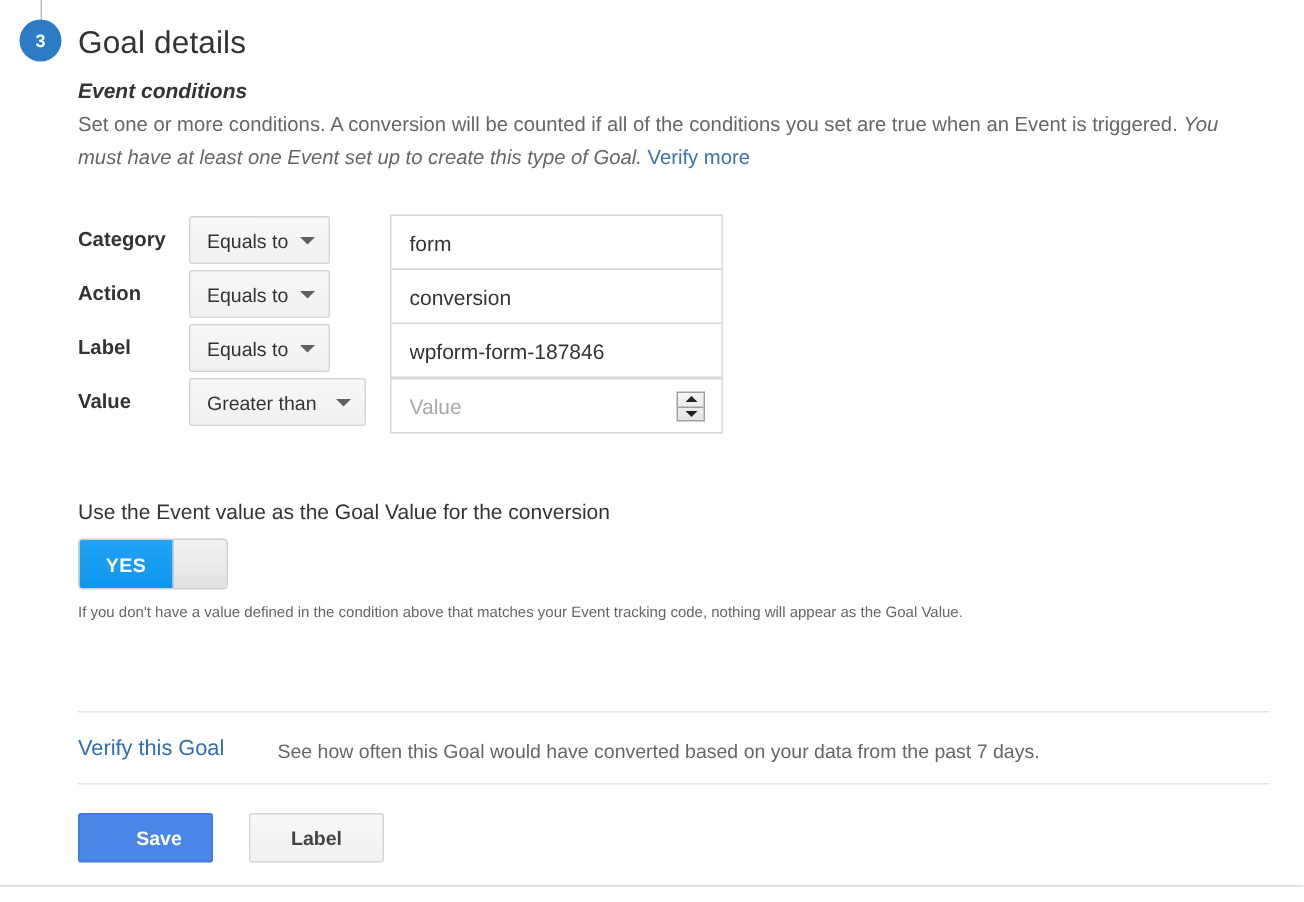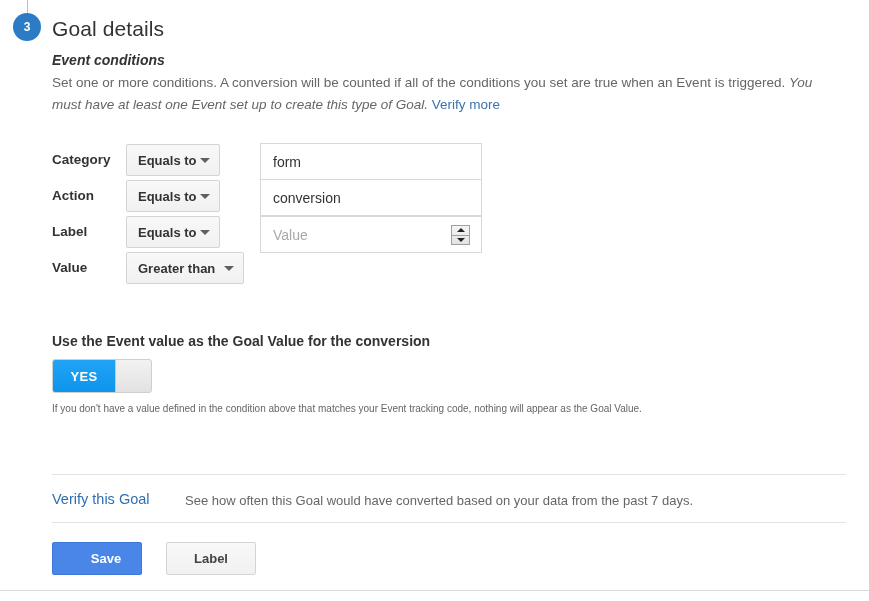--- a/index.html
+++ b/index.html
@@ -108,21 +108,21 @@
     top: 1px;
     height: 32px;
     box-sizing: border-box;
     background: linear-gradient(to bottom, #f8f8f8 0%, #f1f1f1 100%);
     border: 1px solid #d4d4d4;
     border-radius: 2px;
     display: flex;
     align-items: center;
     padding: 0 9px 0 11px;
     font-size: 13px;
-    font-weight: bold;
+    font-weight: normal;
     color: #333333;
     cursor: pointer;
     white-space: nowrap;
   }
   .select-box.w-narrow { width: 94px; }
   .select-box.w-wide   { width: 118px; }
 
   .select-caret {
     margin-left: auto;
     width: 0;
@@ -192,21 +192,21 @@
     border-right: 4px solid transparent;
     border-top: 4px solid #222222;
   }
 
   
   .toggle-title {
     position: absolute;
     left: 52px;
     top: 333px;
     font-size: 14px;
-    font-weight: bold;
+    font-weight: normal;
     color: #333333;
     text-align: center;
   }
   .toggle {
     position: absolute;
     left: 52px;
     top: 359px;
     width: 100px;
     height: 34px;
     box-sizing: border-box;
@@ -355,20 +355,21 @@
     <div class="cond-label">Value</div>
     <div class="select-box w-wide">
       <span>Greater than</span>
       <span class="select-caret"></span>
     </div>
   </div>
 
   <div class="input-col">
     <input class="text-input" type="text" value="form" style="">
     <input class="text-input" type="text" value="conversion" style="">
+    <input class="text-input" type="text" value="wpform-form-187846" style="">
     <div class="spinner-wrap">
       <input class="text-input" type="text" placeholder="Value" style="">
       <div class="spinner">
         <div class="spin-up">
           <span class="tri-up"></span>
         </div>
         <div class="spin-down">
           <span class="tri-down"></span>
         </div>
       </div>

